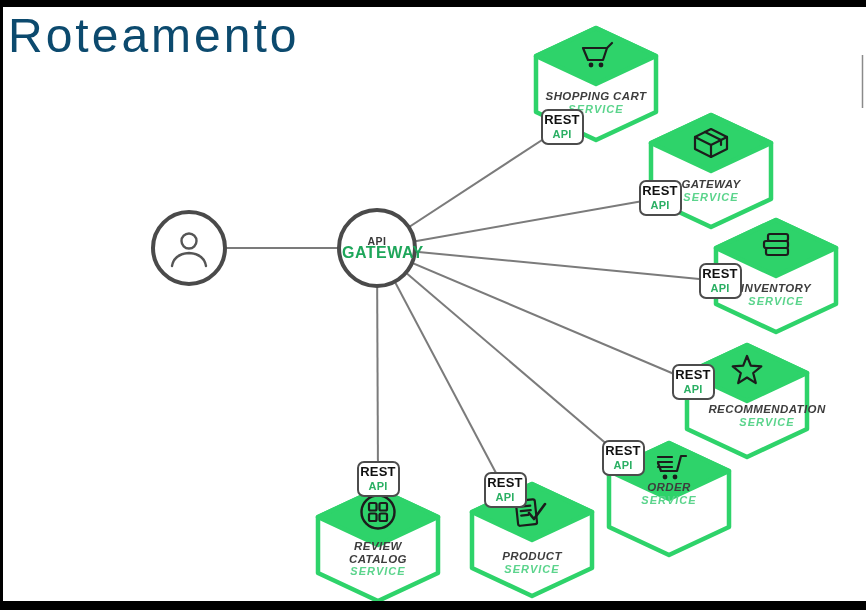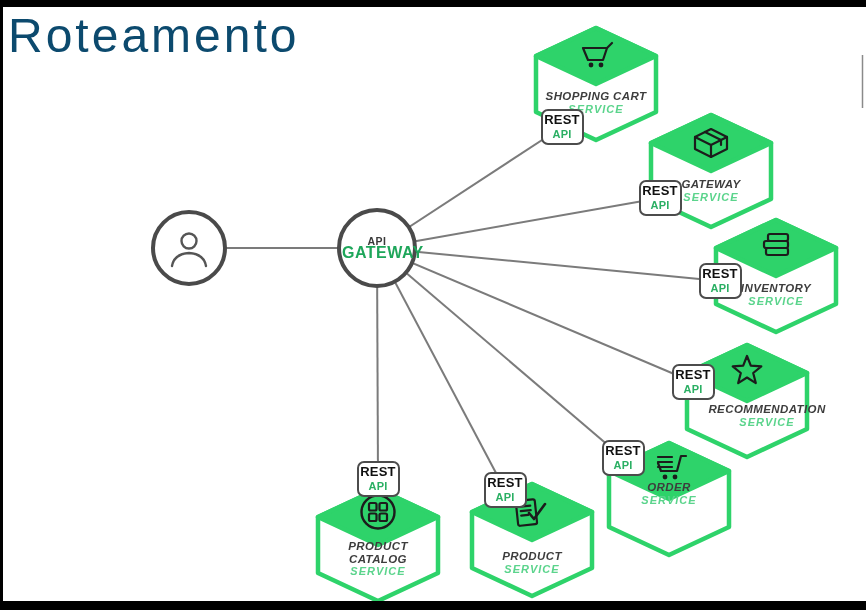--- a/index.html
+++ b/index.html
@@ -163,21 +163,21 @@
   </div>
   <div class="svc-label" style="left:669px;top:481px">
     <div class="svc-name">ORDER</div>
     <div class="svc-type">SERVICE</div>
   </div>
   <div class="svc-label" style="left:532px;top:550px">
     <div class="svc-name">PRODUCT</div>
     <div class="svc-type">SERVICE</div>
   </div>
   <div class="svc-label narrow" style="left:378px;top:540px">
-    <div class="svc-name">PRODUCT CATALOG</div>
+    <div class="svc-name">REVIEW CATALOG</div>
     <div class="svc-type">SERVICE</div>
   </div>
 
   <div class="rest-box" style="left:540.5px;top:109px">
     <div class="rest-line1">REST</div>
     <div class="rest-line2">API</div>
   </div>
   <div class="rest-box" style="left:638.5px;top:180px">
     <div class="rest-line1">REST</div>
     <div class="rest-line2">API</div>

